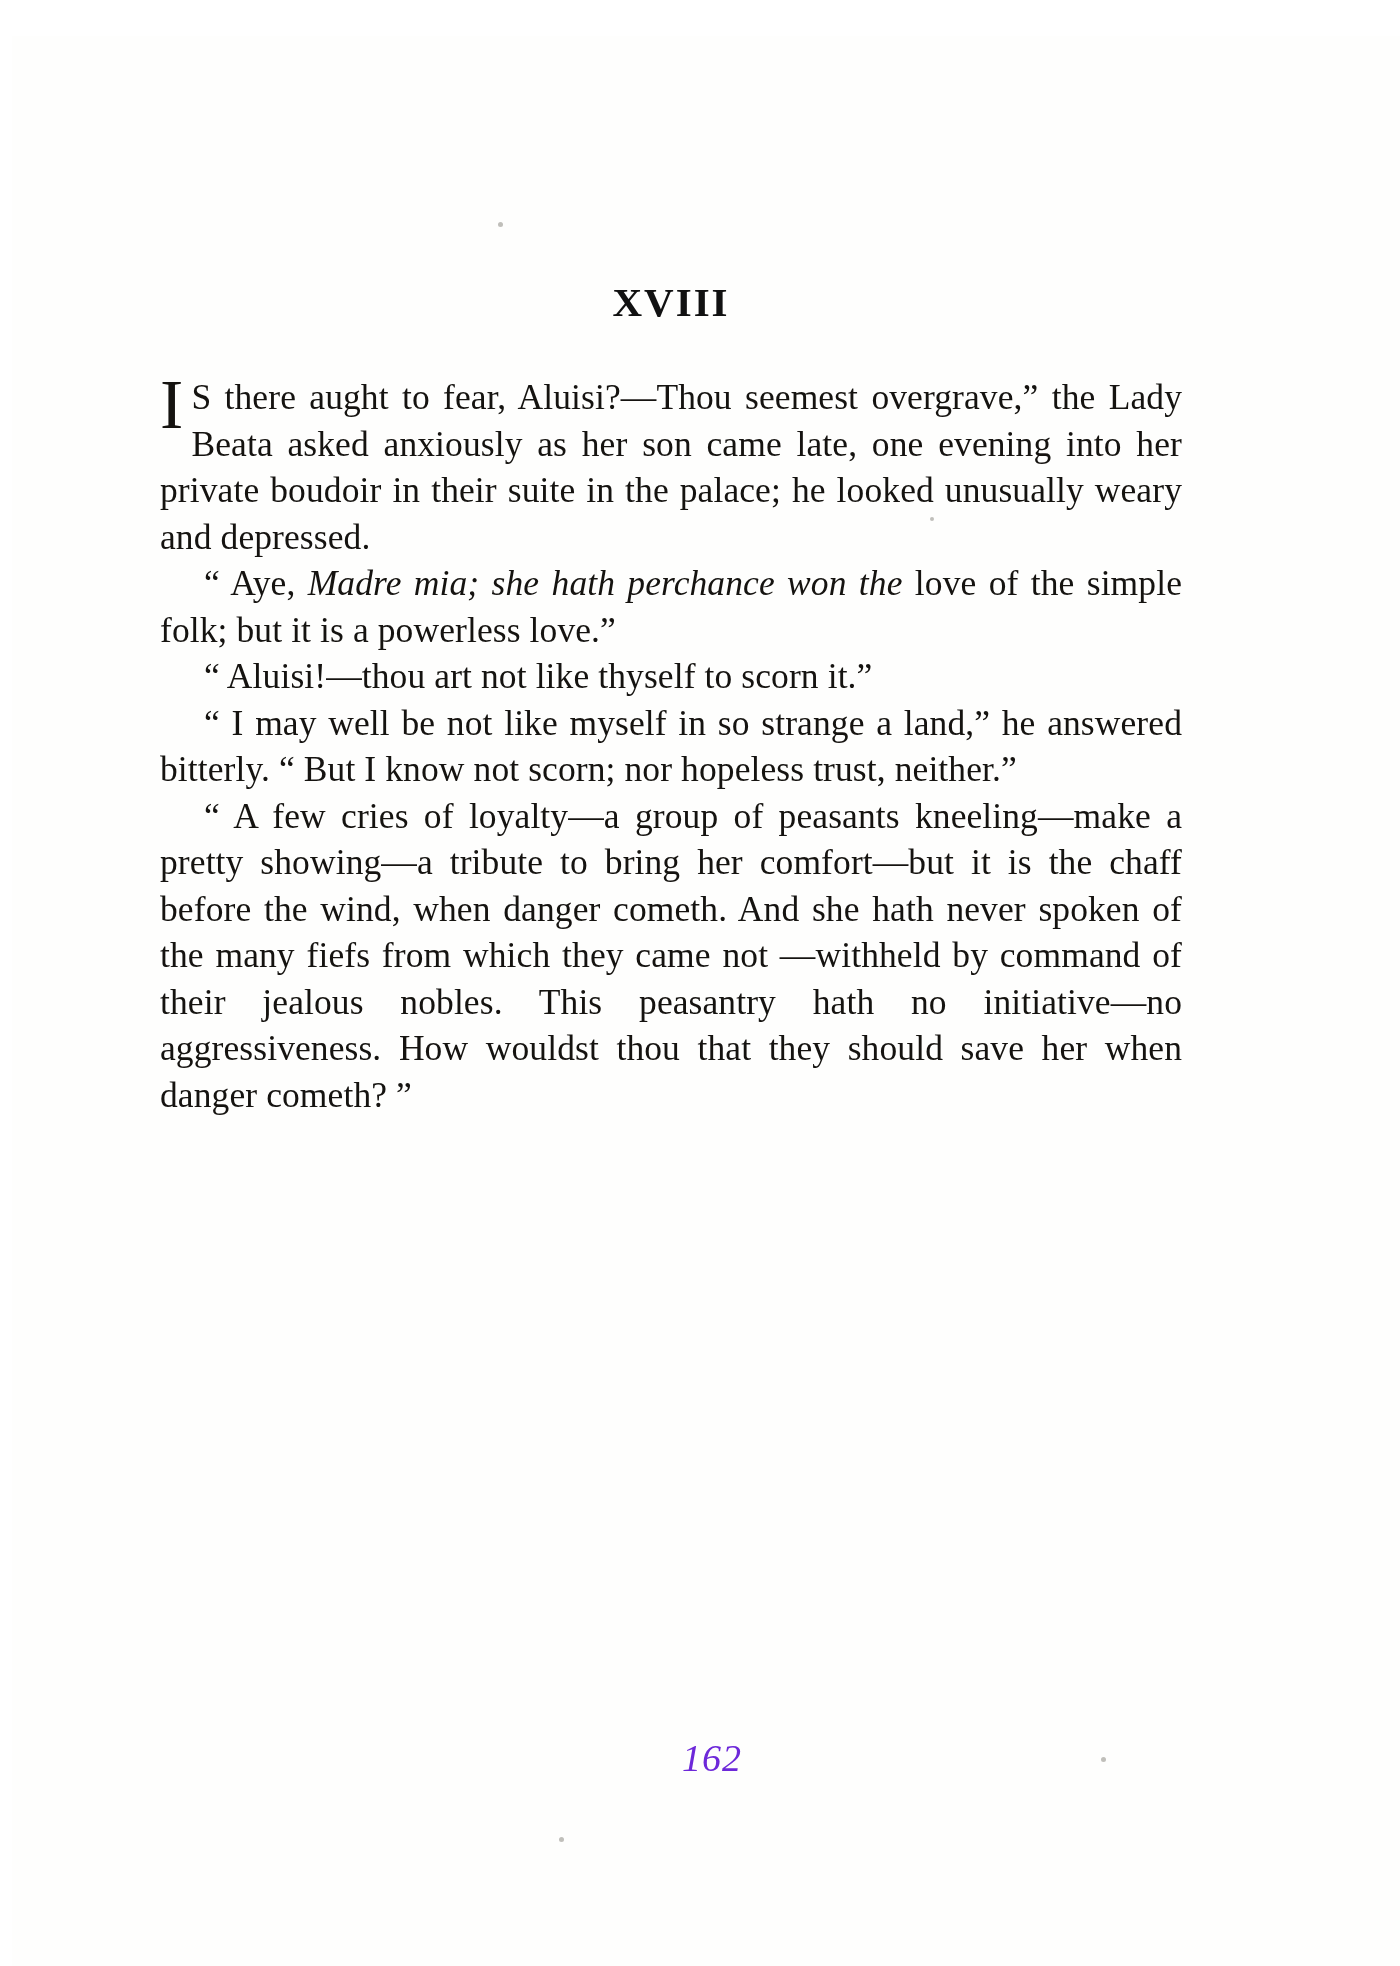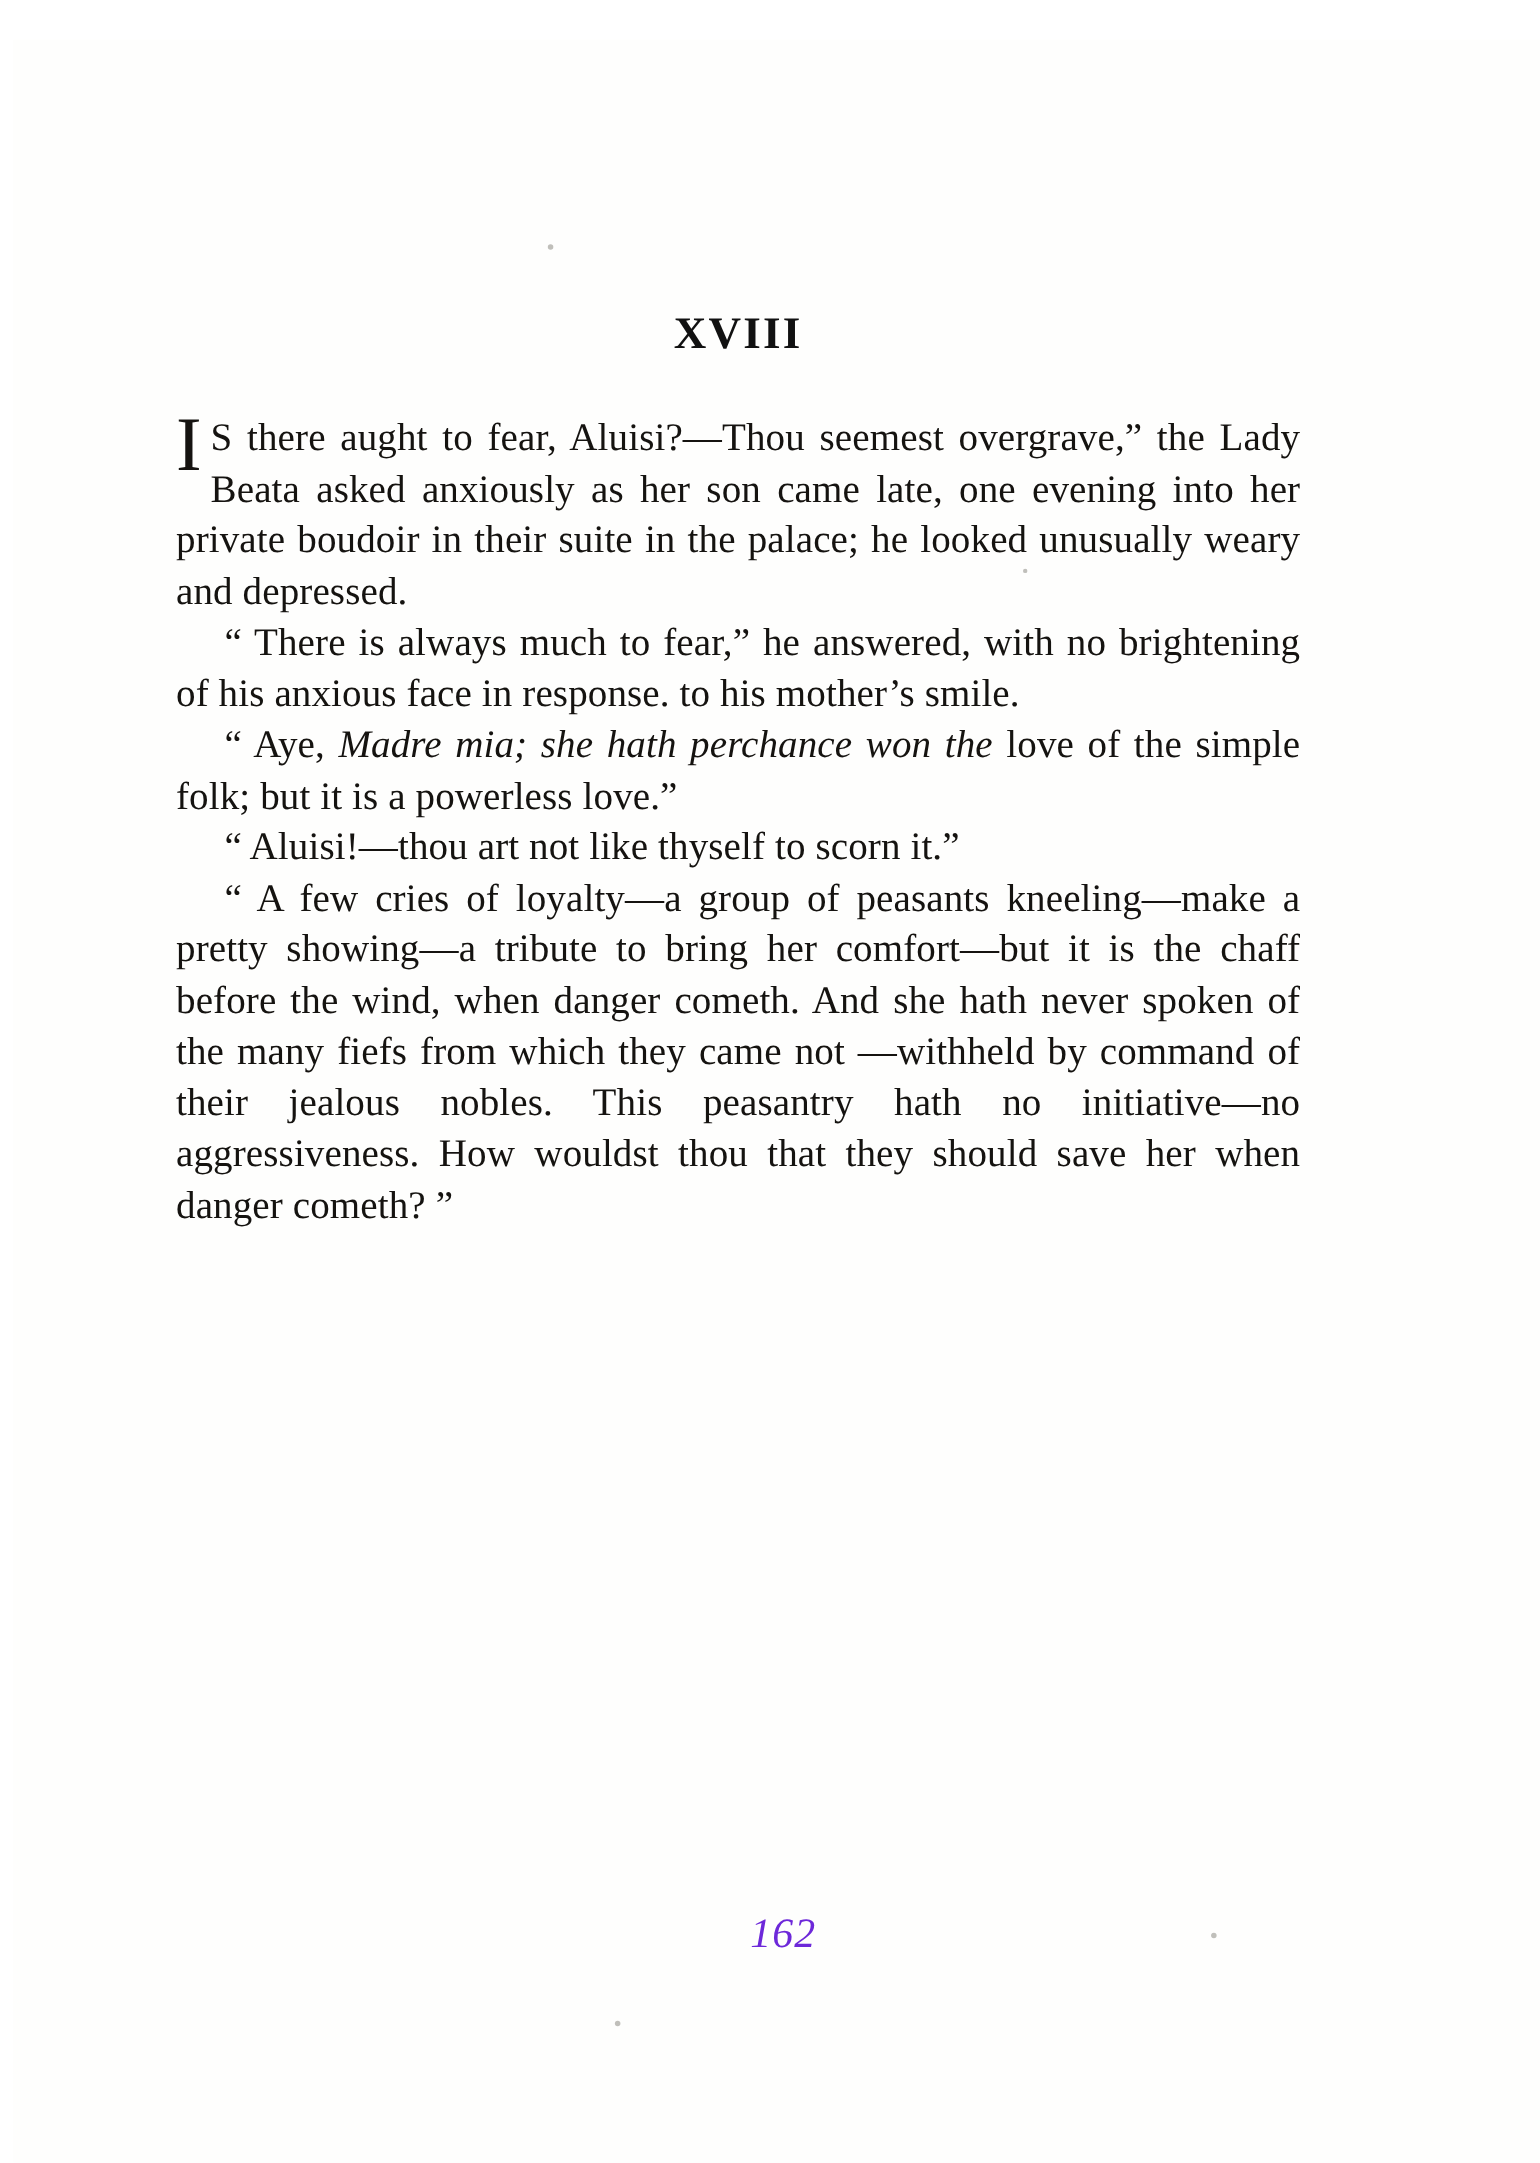--- a/index.html
+++ b/index.html
@@ -95,27 +95,27 @@
   <div class="speck" style="left:547px; top:1801px; width:5px; height:5px;"></div>
 
   <div class="content">
 
     <h1 class="chapter-number">XVIII</h1>
 
     <div class="body-text">
 
       <p class="first"><span class="dropcap">I</span><span>S there aught to fear, Aluisi?—Thou seemest overgrave,” the Lady Beata asked anxiously as her son came late, one evening into her private boudoir in their suite in the palace; he looked unusually weary and depressed.</span></p>
 
-      <p class="indent">“ There is always much to fear,” he answered, with no brightening of his anxious face in response. to his mother’s smile.</p>
 
 
       <p class="indent"><span>“ Aye, </span><span class="ital">Madre mia; she hath perchance won the</span><span> love of the simple folk; but it is a powerless love.”</span></p>
 
       <p class="indent">“ Aluisi!—thou art not like thyself to scorn it.”</p>
 
+      <p class="indent">“ I may well be not like myself in so strange a land,” he answered bitterly.   “ But I know not scorn; nor hopeless trust, neither.”</p>
 
 
       <p class="indent">“ A few cries of loyalty—a group of peasants kneeling—make a pretty showing—a tribute to bring her comfort—but it is the chaff before the wind, when danger cometh.   And she hath never spoken of the many fiefs from which they came not —withheld by command of their jealous nobles. This peasantry hath no initiative—no aggressiveness.   How wouldst thou that they should save her when danger cometh? ”</p>
 
     </div>
   </div>
 
   <div class="pagenum">162</div>
 
 </div>

